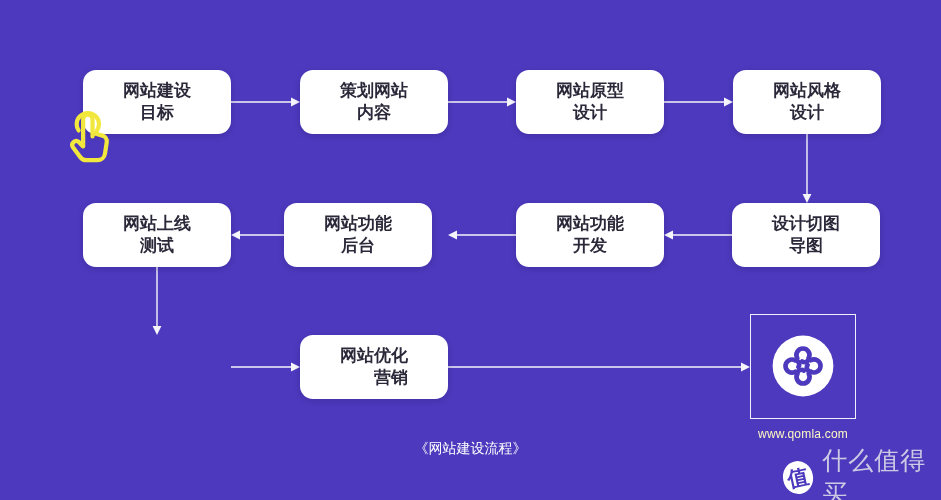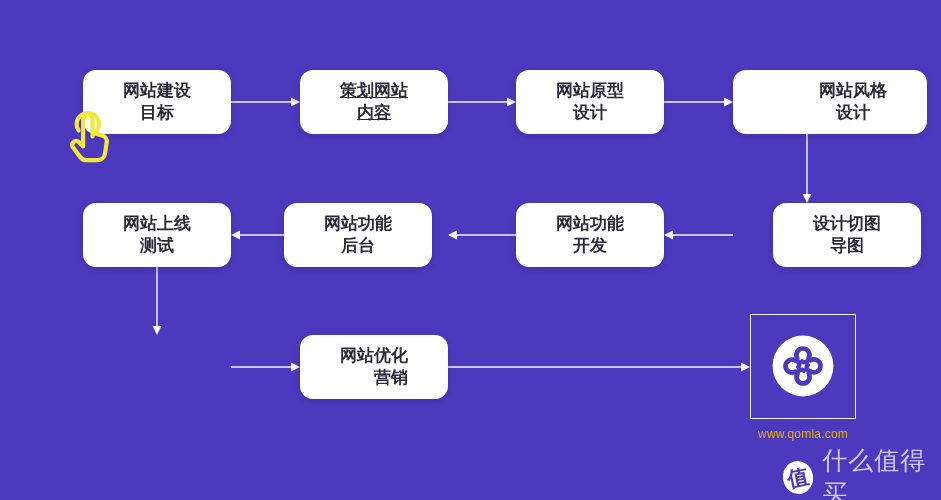--- a/index.html
+++ b/index.html
@@ -12,42 +12,42 @@
   .box{
     position:absolute;width:148px;height:64px;
     background:var(--box_bg,#ffffff);
     border-radius:13px;
     display:flex;align-items:center;justify-content:center;
     text-align:center;font-weight:700;font-size:17px;line-height:1.3;
     color:var(--box_text,#2b2939);
     white-space:pre-line;
     box-shadow:0 2px 6px rgba(20,10,60,.18);
   }
-  .b1{left:83px;top:70px;}  .b2{left:300px;top:70px;text-decoration:underline;}
-  .b3{left:516px;top:70px;} .b4{left:733px;top:70px;padding-left:46px;}
+  .b1{left:83px;top:70px;}  .b2{left:300px;top:70px;}
+  .b3{left:516px;top:70px;} .b4{left:733px;top:70px;}
   .b5{left:83px;top:203px;} .b6{left:284px;top:203px;}
-  .b7{left:516px;top:203px;}.b8{left:773px;top:203px;font-family:Liberation Serif, serif;}
+  .b7{left:516px;top:203px;}.b8{left:732px;top:203px;font-family:Liberation Serif, serif;}
   .b9{left:83px;top:335px;} .b10{left:300px;top:335px;text-align:right;}
 
   .connector-layer{position:absolute;left:0;top:0;width:941px;height:500px;pointer-events:none;}
   .connector-layer line{stroke:var(--connector,#ffffff);stroke-width:1.4;opacity:.95;}
   .connector-layer polygon{fill:var(--connector,#ffffff);opacity:.95;}
 
   
   .logo-box{
     position:absolute;left:750px;top:314px;width:106px;height:105px;
     border:1.5px solid rgba(255,255,255,.92);box-sizing:border-box;
   }
   .logo-circle{
     position:absolute;left:21px;top:20px;width:62px;height:62px;
   }
   .site-url{
     position:absolute;left:750px;top:427px;width:106px;
     text-align:center;font-size:12px;letter-spacing:.2px;
-    color:#eab308;font-weight:400;
+    color:#fef9c3;font-weight:400;
   }
 
   .caption{
     position:absolute;left:0;right:0;top:440px;text-align:center;
     font-size:14px;color:#ffffff;font-weight:400;
   }
 
   
   .hand{position:absolute;left:62px;top:110px;width:54px;height:60px;}
 
@@ -152,19 +152,20 @@
           <path d="M40.8 37.5 A10.5 10.5 0 1 1 59 37.5 A6.5 6.5 0 0 1 48.5 42.5"></path>
           <path d="M40.8 37.5 A10.5 10.5 0 1 1 59 37.5 A6.5 6.5 0 0 1 48.5 42.5" transform="rotate(90 50 50)"></path>
           <path d="M40.8 37.5 A10.5 10.5 0 1 1 59 37.5 A6.5 6.5 0 0 1 48.5 42.5" transform="rotate(180 50 50)"></path>
           <path d="M40.8 37.5 A10.5 10.5 0 1 1 59 37.5 A6.5 6.5 0 0 1 48.5 42.5" transform="rotate(270 50 50)"></path>
         </g>
       </g>
     </svg>
   </div>
   <div class="site-url">www.qomla.com</div>
 
+  <div class="caption">《网站建设流程》</div>
 
   <div class="watermark">
     <div class="wm-badge">值</div>
     <div class="wm-text">什么值得买</div>
   </div>
 
 </div>
 
 </body></html>

